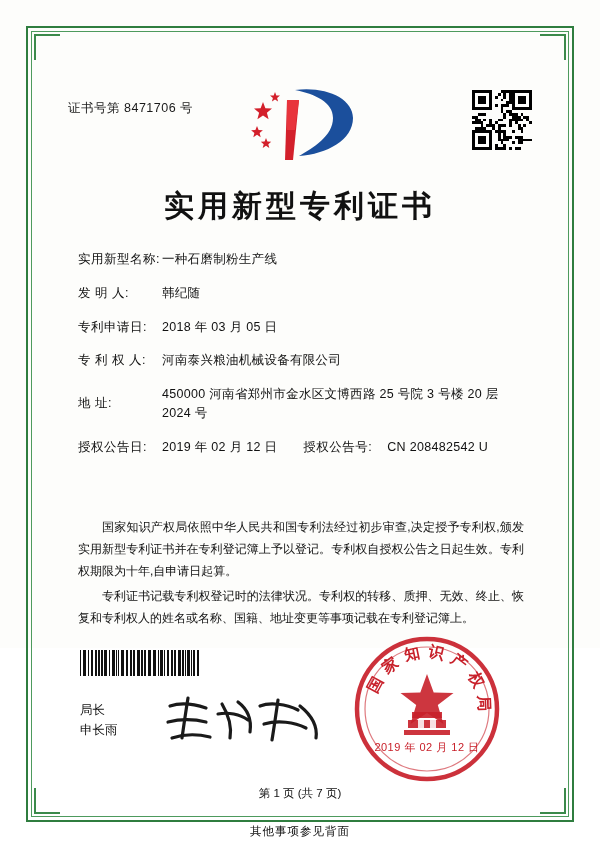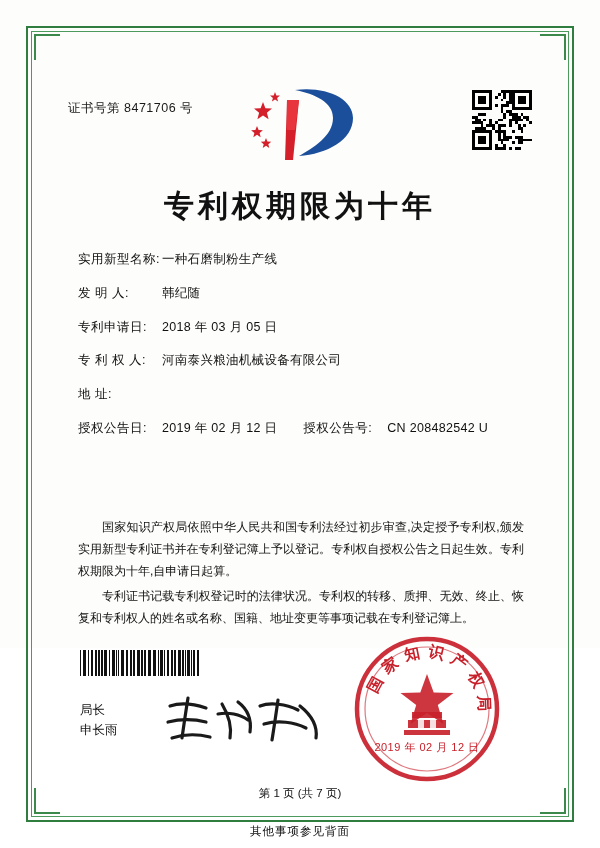--- a/index.html
+++ b/index.html
@@ -699,41 +699,42 @@
 
       <g fill="#d3202b">
         <polygon points="22,18 24.4,24.2 31,24.6 25.9,28.8 27.6,35.2 22,31.5 16.4,35.2 18.1,28.8 13,24.6 19.6,24.2"></polygon>
         <polygon points="16,42 17.6,46 21.9,46.3 18.6,49 19.7,53.2 16,50.8 12.3,53.2 13.4,49 10.1,46.3 14.4,46"></polygon>
         <polygon points="25,54 26.4,57.5 30.2,57.8 27.3,60.2 28.3,63.9 25,61.8 21.7,63.9 22.7,60.2 19.8,57.8 23.6,57.5"></polygon>
         <polygon points="34,8 35.3,11.4 39,11.6 36.1,13.9 37.1,17.5 34,15.4 30.9,17.5 31.9,13.9 29,11.6 32.7,11.4"></polygon>
       </g>
     </svg>
   </div>
 
-  <div class="title">专利权期限为十年</div>
+  <div class="title">实用新型专利证书</div>
 
   <div class="fields">
     <div class="field-row">
       <span class="field-label">实用新型名称:</span>
       <span class="field-value">一种石磨制粉生产线</span>
     </div>
     <div class="field-row">
       <span class="field-label">发 明 人:</span>
       <span class="field-value">韩纪随</span>
     </div>
     <div class="field-row">
       <span class="field-label">专利申请日:</span>
       <span class="field-value">2018 年 03 月 05 日</span>
     </div>
     <div class="field-row">
       <span class="field-label">专 利 权 人:</span>
       <span class="field-value">河南泰兴粮油机械设备有限公司</span>
     </div>
     <div class="field-row">
       <span class="field-label">地    址:</span>
+      <span class="field-value">450000 河南省郑州市金水区文博西路 25 号院 3 号楼 20 层 2024 号</span>
     </div>
     <div class="field-row two-col">
       <span class="col left">
         <span class="field-label">授权公告日:</span>
         <span class="field-value">2019 年 02 月 12 日</span>
       </span>
       <span class="col right">
         <span class="field-label">授权公告号:</span>
         <span class="field-value">CN 208482542 U</span>
       </span>

